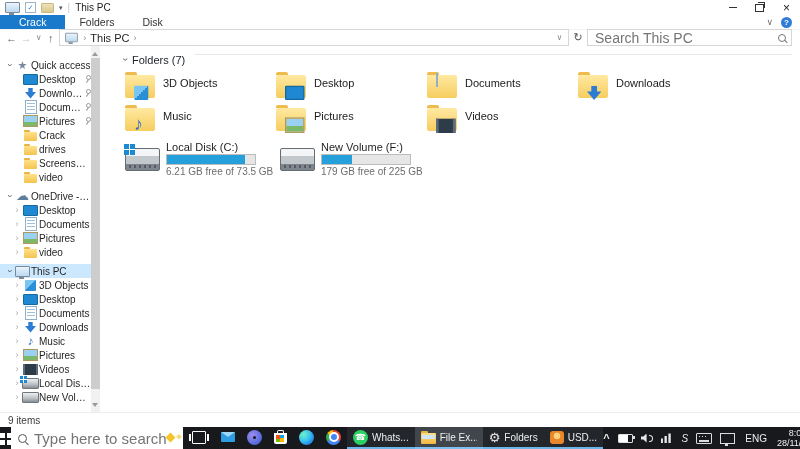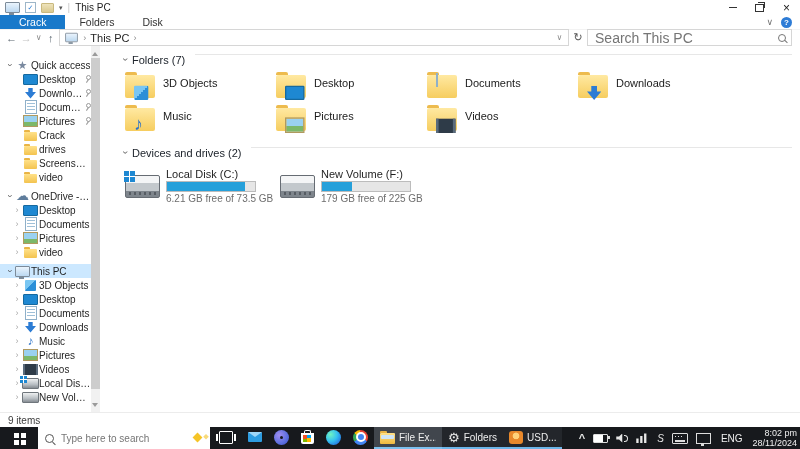--- a/index.html
+++ b/index.html
@@ -106,21 +106,21 @@
   .dbar{width:88px;height:9px;border:1px solid #bcbcbc;background:#e6e6e6;margin:1px 0;}
   .dfill{height:100%;background:#26a0da;}
   .dfree{font-size:10px;color:#6d6d6d;}
   
   .statusbar{position:absolute;left:0;right:0;bottom:22px;height:14px;border-top:1px solid #ececec;display:flex;align-items:center;padding-left:8px;font-size:10px;color:#3c3c3c;background:#fff;}
   
   .taskbar{position:absolute;left:0;right:0;bottom:0;height:22px;background:#17191d;display:flex;align-items:stretch;color:#eee;}
   .start{width:38px;display:flex;align-items:center;justify-content:center;}
   .winlogo{width:5px;height:5px;background:#fff;box-shadow:7px 0 0 #fff,0 7px 0 #fff,7px 7px 0 #fff;margin:-6px 6px 0 0;}
   .tsearch{width:158px;background:#fff;display:flex;align-items:center;gap:5px;padding:0 7px;position:relative;}
-  .tsearch input{border:none;outline:none;flex:1;font-family:inherit;font-size:10px;color:#444;background:transparent;min-width:0;}
+  .tsearch input{border:none;outline:none;flex:1;font-family:inherit;font-size:15px;color:#444;background:transparent;min-width:0;}
   .tmag{width:7px;height:7px;border:1px solid #555;border-radius:50%;position:relative;flex:0 0 auto;}
   .tmag::after{content:"";position:absolute;width:4px;height:1px;background:#555;right:-3px;bottom:-2px;transform:rotate(45deg);}
   .sparkle{position:absolute;right:9px;top:7px;width:7px;height:7px;background:#f5c427;transform:rotate(45deg);}
   .sparkle::after{content:"";position:absolute;width:4px;height:4px;background:#f8da7a;left:7px;top:-5px;}
   .tapp{display:flex;align-items:center;justify-content:center;gap:4px;padding:0 6px;border-bottom:2px solid transparent;box-sizing:border-box;}
   .app-running{border-bottom-color:#6cb5e8;background:#23262b;}
   .app-active{border-bottom-color:#7cc0ef;background:#41464d;}
   .tlbl{font-size:10px;color:#eee;max-width:37px;white-space:nowrap;overflow:hidden;}
   .tic{display:block;position:relative;}
   .ti-task-view{width:12px;height:11px;border:1px solid #fff;border-radius:1px;margin:0 3px;}
@@ -499,25 +499,20 @@
       <div class="ftile">
         <span class="tfold">
           <span class="fbase"></span>
           <i class="fov g-videos"></i>
         </span>
         <span class="tlabel">Videos</span>
       </div>
 
   </div>
 
-  <div class="ghdr devices-hdr">
-    <span class="gchev">›</span>
-    <span class="gname">Devices and drives (2)</span>
-    <span class="gline"></span>
-  </div>
 
   <div class="drivewrap">
 
       <div class="dtile">
         <i class="dic d-drive-windows"></i>
         <div class="dinfo">
           <div class="dname">Local Disk (C:)</div>
           <div class="dbar">
             <div class="dfill" style="width: 89%;"></div>
           </div>
@@ -577,20 +572,24 @@
     <div class="tapp">
       <i class="tic ti-edge"></i>
 
     </div>
 
     <div class="tapp">
       <i class="tic ti-chrome"></i>
 
     </div>
 
+    <div class="tapp app-running">
+      <i class="tic ti-whatsapp"></i>
+      <span class="tlbl">Whats...</span>
+    </div>
 
     <div class="tapp app-active">
       <i class="tic ti-file-explorer"></i>
       <span class="tlbl">File Ex...</span>
     </div>
 
     <div class="tapp app-running">
       <i class="tic ti-settings"></i>
       <span class="tlbl">Folders</span>
     </div>

